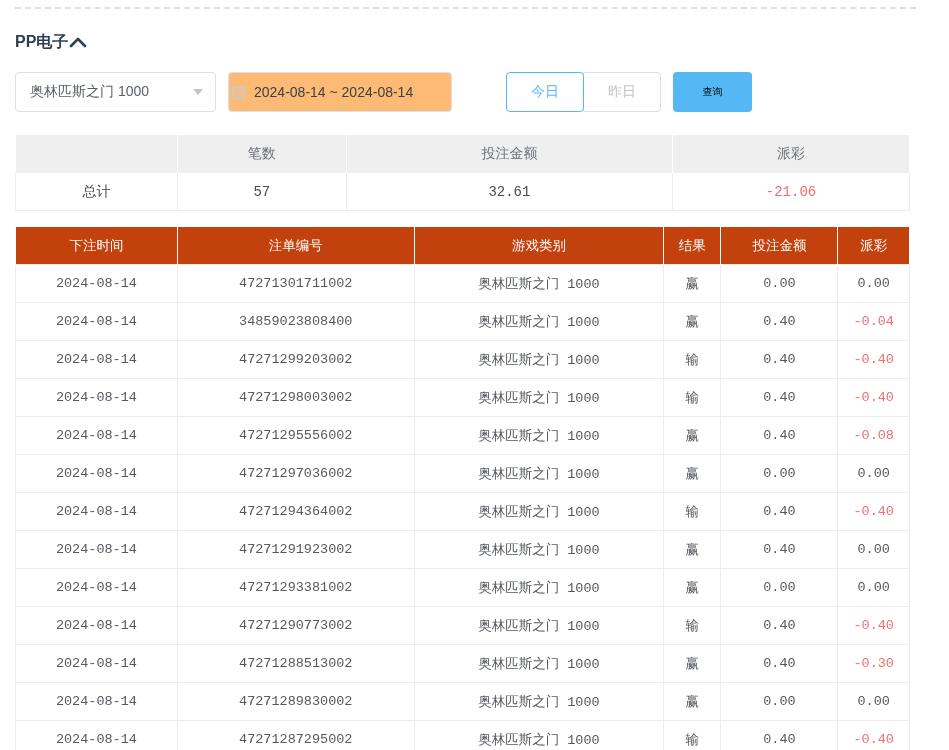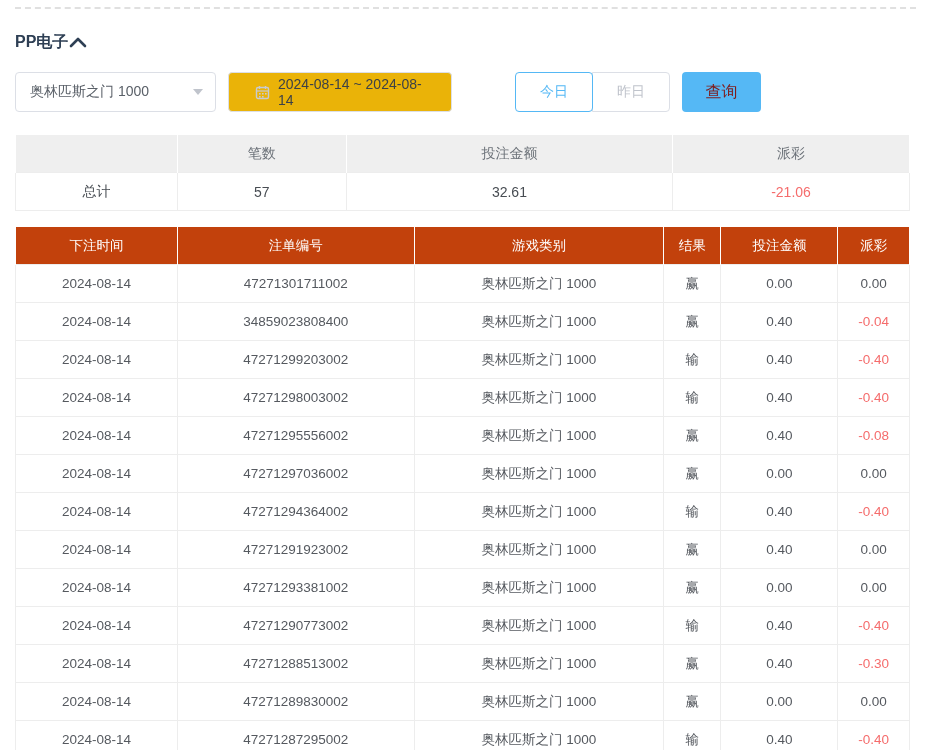--- a/index.html
+++ b/index.html
@@ -34,39 +34,39 @@
     width:201px;height:40px;border:1px solid var(--border-light);border-radius:4px;
     display:flex;align-items:center;justify-content:space-between;
     padding:0 12px 0 14px;font-size:14px;color:#5a6068;cursor:pointer;background:#fff;
   }
   .caret{
     width:0;height:0;border-left:5px solid transparent;border-right:5px solid transparent;
     border-top:6px solid var(--muted);
   }
   .datebox{
     margin-left:12px;width:224px;height:40px;border:1px solid var(--border-light);border-radius:4px;
-    display:flex;align-items:center;padding:0 26px;font-size:14px;color:#3c4147;
-    cursor:pointer;background:#eab308;
+    display:flex;align-items:center;padding:0 2px;font-size:14px;color:#3c4147;
+    cursor:pointer;background:#fdba74;
   }
   .cal{display:flex;align-items:center;margin-right:8px;}
-  .btn-group{margin-left:25px;display:flex;padding-left:38px;}
+  .btn-group{margin-left:16px;display:flex;padding-left:38px;}
   .btn-group .seg{
     width:78px;height:40px;background:#fff;border:1px solid var(--border-light);
     font-size:14px;color:var(--muted);cursor:pointer;margin-left:-1px;position:relative;
     font-family:inherit;
   }
   .btn-group .seg:first-child{border-radius:4px 0 0 4px;margin-left:0;}
   .btn-group .seg:last-child{border-radius:0 4px 4px 0;}
   .btn-group .seg.active{border-color:var(--accent);color:var(--accent);z-index:1;border-radius:4px;}
   .search-btn{
-    margin-left:12px;width:79px;height:40px;background:var(--accent);color:#7f1d1d;
-    border:none;border-radius:4px;font-size:16px;cursor:pointer;font-family:inherit;
-  }
-
-  table{border-collapse:collapse;table-layout:fixed;width:895px;}
+    margin-left:12px;width:79px;height:40px;background:var(--accent);color:#000000;
+    border:none;border-radius:4px;font-size:10px;cursor:pointer;font-family:inherit;
+  }
+
+  table{border-collapse:collapse;table-layout:fixed;width:895px;font-family:Liberation Mono, monospace;}
   th,td{text-align:center;height:38px;font-weight:normal;overflow:hidden;white-space:nowrap;}
 
   .summary{margin:22px 39px 0 15px;font-size:14px;}
   .summary th{background:#efefef;color:#6b7178;border:1px solid #fff;border-bottom:none;font-size:14px;}
   .summary td{border:1px solid var(--cell-border);color:#474c52;}
   .summary th:nth-child(1){width:18.1%;}
   .summary th:nth-child(2){width:18.9%;}
   .summary th:nth-child(3){width:36.5%;}
   .summary th:nth-child(4){width:26.5%;}
 

